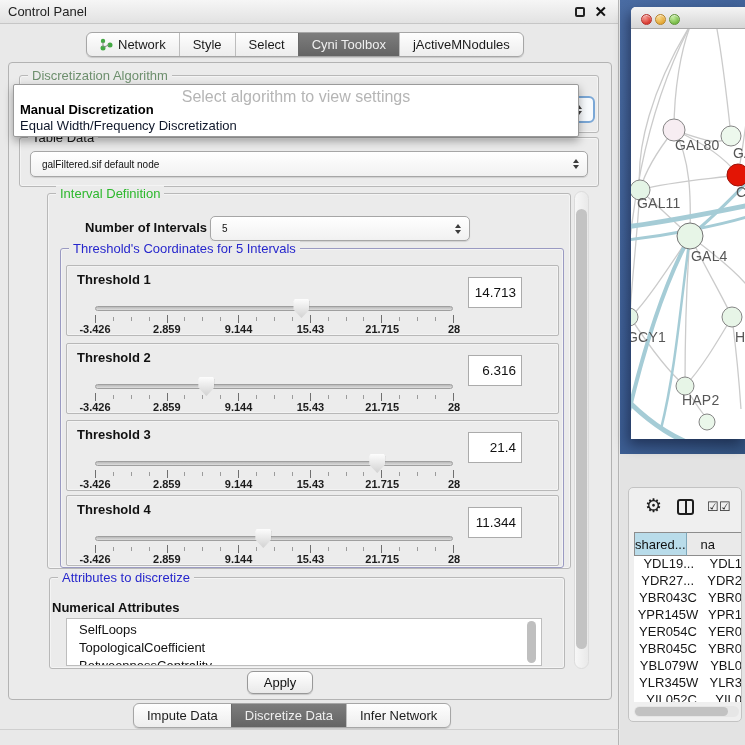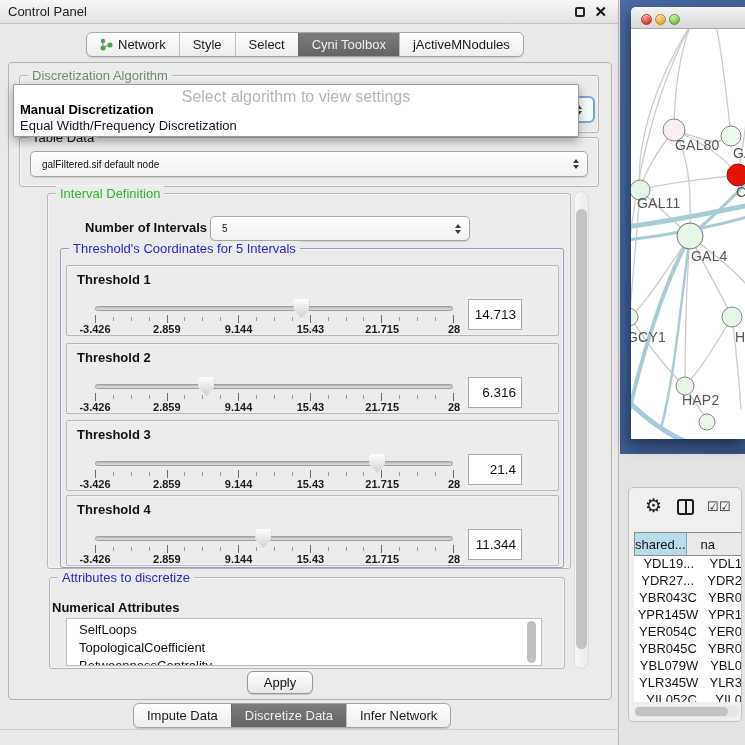--- a/index.html
+++ b/index.html
@@ -55,21 +55,21 @@
   .combo-noi{left:162px;top:22px;width:260px;height:25px;}
 
   
   .thr-panel{position:absolute;left:5px;width:493px;height:71px;border:1px solid #b8b8b8;border-radius:2px;box-shadow:inset 0 0 0 1px #f3f3f3;background:#ececec;}
   .thr-label{position:absolute;left:10px;top:6px;font-size:13px;font-weight:bold;color:#111;}
   .thr-track{position:absolute;left:28px;top:40px;width:358px;height:5px;background:linear-gradient(#b9b9b9,#dedede);border:1px solid #9f9f9f;border-radius:3px;}
   .thr-thumb{position:absolute;top:-8px;width:16px;height:19px;transform:translateX(-50%);background:linear-gradient(#fdfdfd,#d2d2d2);clip-path:polygon(8% 0,92% 0,100% 12%,100% 55%,50% 100%,0 55%,0 12%);filter:drop-shadow(0 0 1px #7d7d7d);}
   .thr-ticks{position:absolute;left:28px;top:49px;width:359px;height:8px;background-image:repeating-linear-gradient(90deg,#6f6f6f 0 1px,transparent 1px 71.6px),repeating-linear-gradient(90deg,#9b9b9b 0 1px,transparent 1px 17.9px);background-size:100% 8px,100% 4px;background-position:0 0,0 2px;background-repeat:no-repeat;}
   .thr-scale{position:absolute;left:28px;top:57px;width:359px;height:11px;}
   .thr-scale span{position:absolute;transform:translateX(-50%);font-size:11px;font-weight:bold;color:#1c1c1c;white-space:nowrap;}
-  .thr-value{position:absolute;right:36px;top:33px;width:54px;height:31px;background:#fff;border:1px solid #ababab;font-size:13.5px;color:#111;display:flex;align-items:center;justify-content:flex-end;padding-right:5px;}
+  .thr-value{position:absolute;right:36px;top:11px;width:54px;height:31px;background:#fff;border:1px solid #ababab;font-size:13.5px;color:#111;display:flex;align-items:center;justify-content:flex-end;padding-right:5px;}
 
   
   .attrs-label{position:absolute;left:2px;top:22px;font-size:13px;font-weight:bold;color:#111;}
   .attrs-list{position:absolute;left:16px;top:40px;width:476px;height:48px;background:#fff;border:1px solid #bdbdbd;overflow:hidden;}
   .attrs-list .li{font-size:13px;color:#111;line-height:18px;padding-left:12px;}
   .attrs-list .li:first-child{padding-top:2px;}
   .attrs-vscroll{position:absolute;right:5px;top:2px;width:9px;height:42px;background:#bfbfbf;border-radius:5px;}
 
   .apply-btn{position:absolute;left:238px;top:608px;width:66px;height:23px;background:linear-gradient(#ffffff,#e9e9e9);border:1px solid #989898;border-radius:6px;font-size:13px;color:#111;display:flex;align-items:center;justify-content:center;box-shadow:0 1px 1px rgba(0,0,0,.15);}
 

